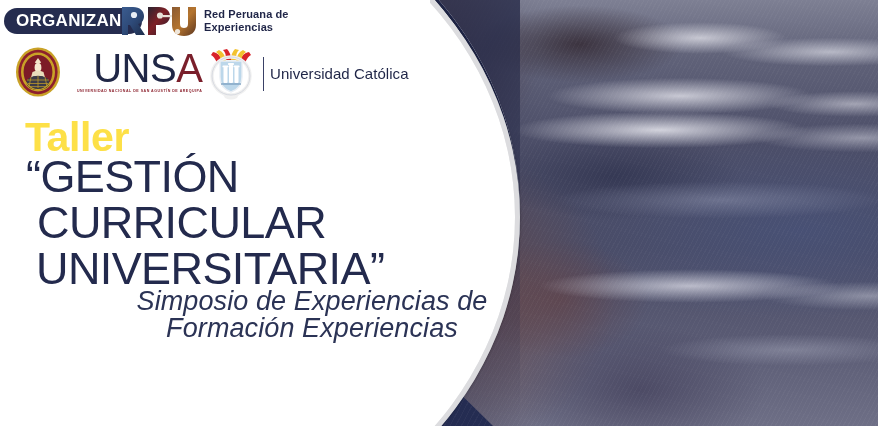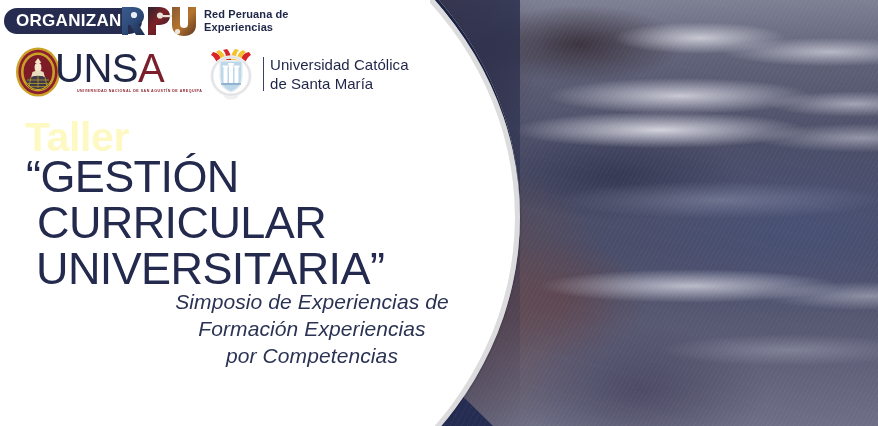--- a/index.html
+++ b/index.html
@@ -134,21 +134,21 @@
   .rpu-mark{ position:relative; width:76px; height:36px; }
   .rpu-mark svg{ display:block; }
   .rpu-text{
     font-size:11px; font-weight:bold; line-height:1.18; color:#1f2547;
     white-space:nowrap; letter-spacing:.1px; padding-left:1px;
   }
 
   
   .unsa-wrap{ position:absolute; left:12px; top:46px; display:flex; align-items:flex-start; }
   .unsa-seal{ width:52px; height:52px; position:relative; flex:0 0 auto; }
-  .unsa-right{ position:relative; margin-left:-9px; padding-top:2px; }
+  .unsa-right{ position:relative; margin-left:-9px; padding-top:2px;text-align:right; }
   .unsa-word{ line-height:1; white-space:nowrap; }
   .unsa-word span{ font-size:40px; font-weight:normal; letter-spacing:-0.5px; }
   .u1,.u2,.u3{ color:#202746; }
   .u4{ color:#7a1f2b; }
   .unsa-sub{
     font-size:3.6px; color:#8d2430; letter-spacing:.5px; white-space:nowrap;
     margin-top:1px; margin-left:22px; transform:scale(1,1.05); transform-origin:left top;
     font-weight:bold;
   }
 
@@ -156,34 +156,34 @@
   .ucsm-wrap{ position:absolute; left:205px; top:47px; display:flex; align-items:center; gap:6px; }
   .ucsm-crest{ width:52px; height:54px; position:relative; flex:0 0 auto; }
   .ucsm-div{ width:1px; height:34px; background:#3a4166; }
   .ucsm-text{
     font-size:15px; line-height:1.30; color:#1f2547; white-space:nowrap; letter-spacing:.05px;
   }
 
   
   .taller{
     position:absolute; left:25px; top:117px;
-    font-size:41px; font-weight:bold; color:#fef9c3; line-height:1;
+    font-size:41px; font-weight:bold; color:#fde047; line-height:1;
     letter-spacing:-0.4px;
   }
   .big{
     position:absolute; left:26px; top:154px;
     font-size:45px; font-weight:normal; color:#232a4d; line-height:46px;
     letter-spacing:-0.6px; white-space:nowrap;
   }
   .big .l2{ margin-left:11px; display:block; }
   .big .l3{ margin-left:10px; display:block; }
   .sub{
     position:absolute; left:0px; top:288px; width:580px;
     text-align:center;
-    font-size:21px; font-style:italic; color:#2b3355; line-height:27px;
+    font-size:27px; font-style:italic; color:#2b3355; line-height:27px;
     letter-spacing:.1px;
   }
   .sub .s1{ display:block; margin-left:44px; }
   .sub .s2{ display:block; margin-left:44px; }
   .sub .s3{ display:block; margin-left:44px; }
 </style>
 </head>
 <body>
 
 <div id="stage">
@@ -305,32 +305,30 @@
             <rect x="28.4" y="18.4" width="6.2" height="2" rx="1"></rect>
           </g>
           <path d="M16 37 h20" stroke="#7fa3c2" stroke-width="1.4"></path>
 
           <path d="M18 47 q8 5 16 0 l-2 4 q-6 3-12 0 Z" fill="#f0f0f0"></path>
         </svg>
       </div>
       <div class="ucsm-div"></div>
       <div class="ucsm-text">
         <div>Universidad Católica</div>
-        <div>de Santa María</div>
       </div>
     </div>
 
     <div class="taller">Taller</div>
 
     <div class="big">
       <span class="l1">“GESTIÓN</span>
       <span class="l2">CURRICULAR</span>
       <span class="l3">UNIVERSITARIA”</span>
     </div>
 
     <div class="sub">
       <span class="s1">Simposio de Experiencias de</span>
       <span class="s2">Formación Experiencias</span>
-      <span class="s3">por Competencias</span>
     </div>
 
   </div>
 </div>
 
 </body></html>

